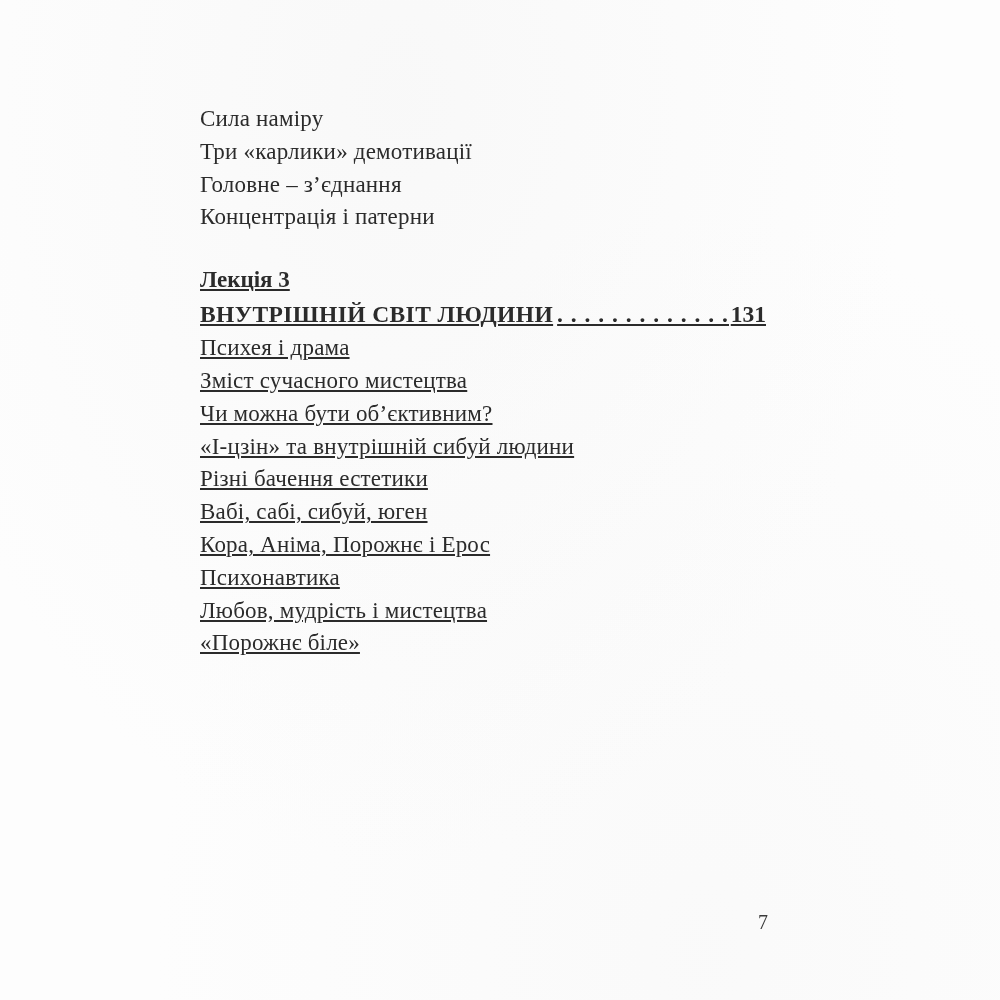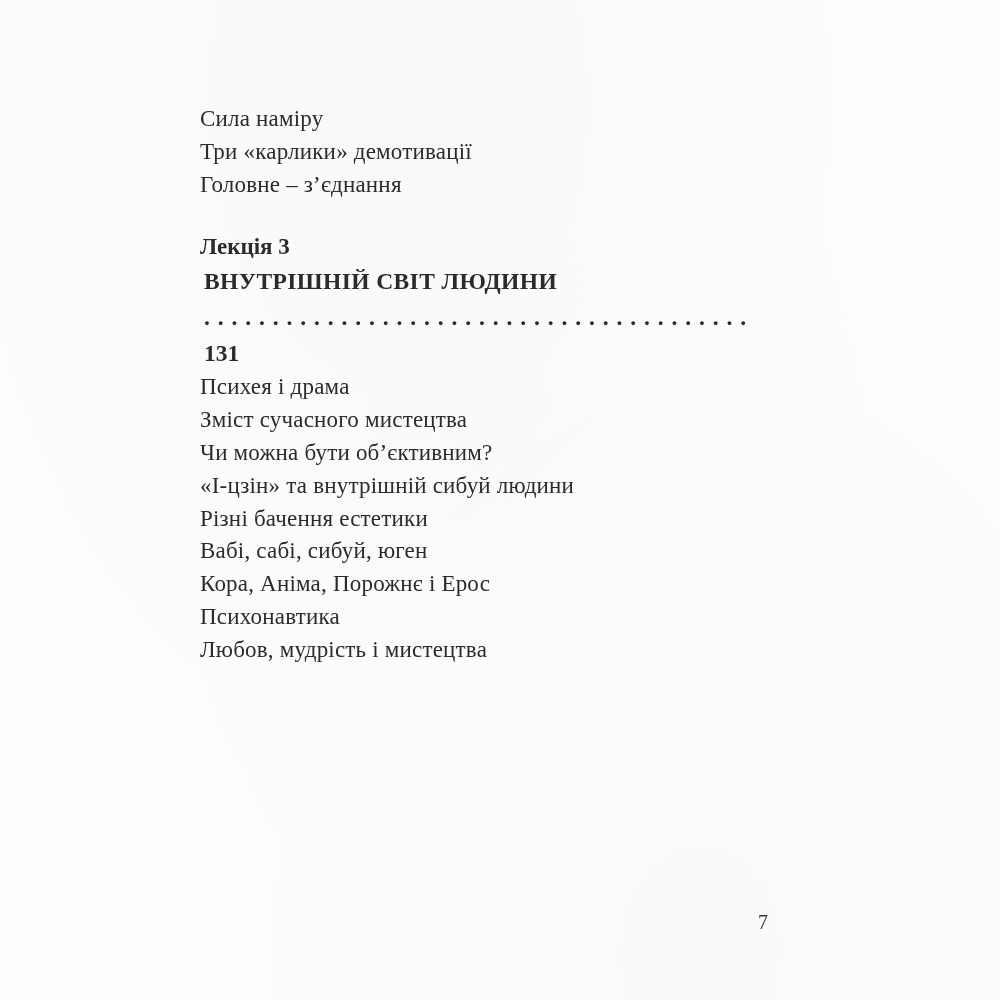--- a/index.html
+++ b/index.html
@@ -30,34 +30,34 @@
     width: 566px;
   }
   .toc-line {
     font-size: 23px;
     line-height: 32.8px;
     letter-spacing: 0.2px;
     white-space: nowrap;
   }
   .section-block {
     margin-top: 29px;
+    text-decoration: underline;
   }
   .section-label {
     font-weight: bold;
     font-size: 23px;
     line-height: 33px;
   }
   .section-title-row {
     display: flex;
     align-items: baseline;
     font-weight: bold;
     font-size: 23.5px;
     line-height: 36px;
     width: 566px;
-    flex-direction: column;
   }
   .section-title {
     white-space: nowrap;
     letter-spacing: 0.4px;
   }
   .leader {
     flex: 1 1 auto;
     overflow: hidden;
     white-space: nowrap;
     margin: 0 2px 0 4px;
@@ -85,20 +85,21 @@
 <body>
 
 <div class="scan-page">
 
   <div class="toc">
 
     <div>
       <div class="toc-line">Сила наміру</div>
       <div class="toc-line">Три «карлики» демотивації</div>
       <div class="toc-line">Головне – з’єднання</div>
+      <div class="toc-line">Концентрація і патерни</div>
     </div>
 
     <div class="section-block">
       <div class="section-label">Лекція 3</div>
 
       <div class="section-title-row">
         <span class="section-title">ВНУТРІШНІЙ СВІТ ЛЮДИНИ</span>
         <span class="leader"></span>
         <span class="section-page">131</span>
       </div>
@@ -106,20 +107,21 @@
       <div>
         <div class="toc-line">Психея і драма</div>
         <div class="toc-line">Зміст сучасного мистецтва</div>
         <div class="toc-line">Чи можна бути об’єктивним?</div>
         <div class="toc-line">«І-цзін» та внутрішній сибуй людини</div>
         <div class="toc-line">Різні бачення естетики</div>
         <div class="toc-line">Вабі, сабі, сибуй, юген</div>
         <div class="toc-line">Кора, Аніма, Порожнє і Ерос</div>
         <div class="toc-line">Психонавтика</div>
         <div class="toc-line">Любов, мудрість і мистецтва</div>
+        <div class="toc-line">«Порожнє біле»</div>
       </div>
     </div>
 
   </div>
 
   <div class="folio">7</div>
 
 </div>
 
 </body></html>

